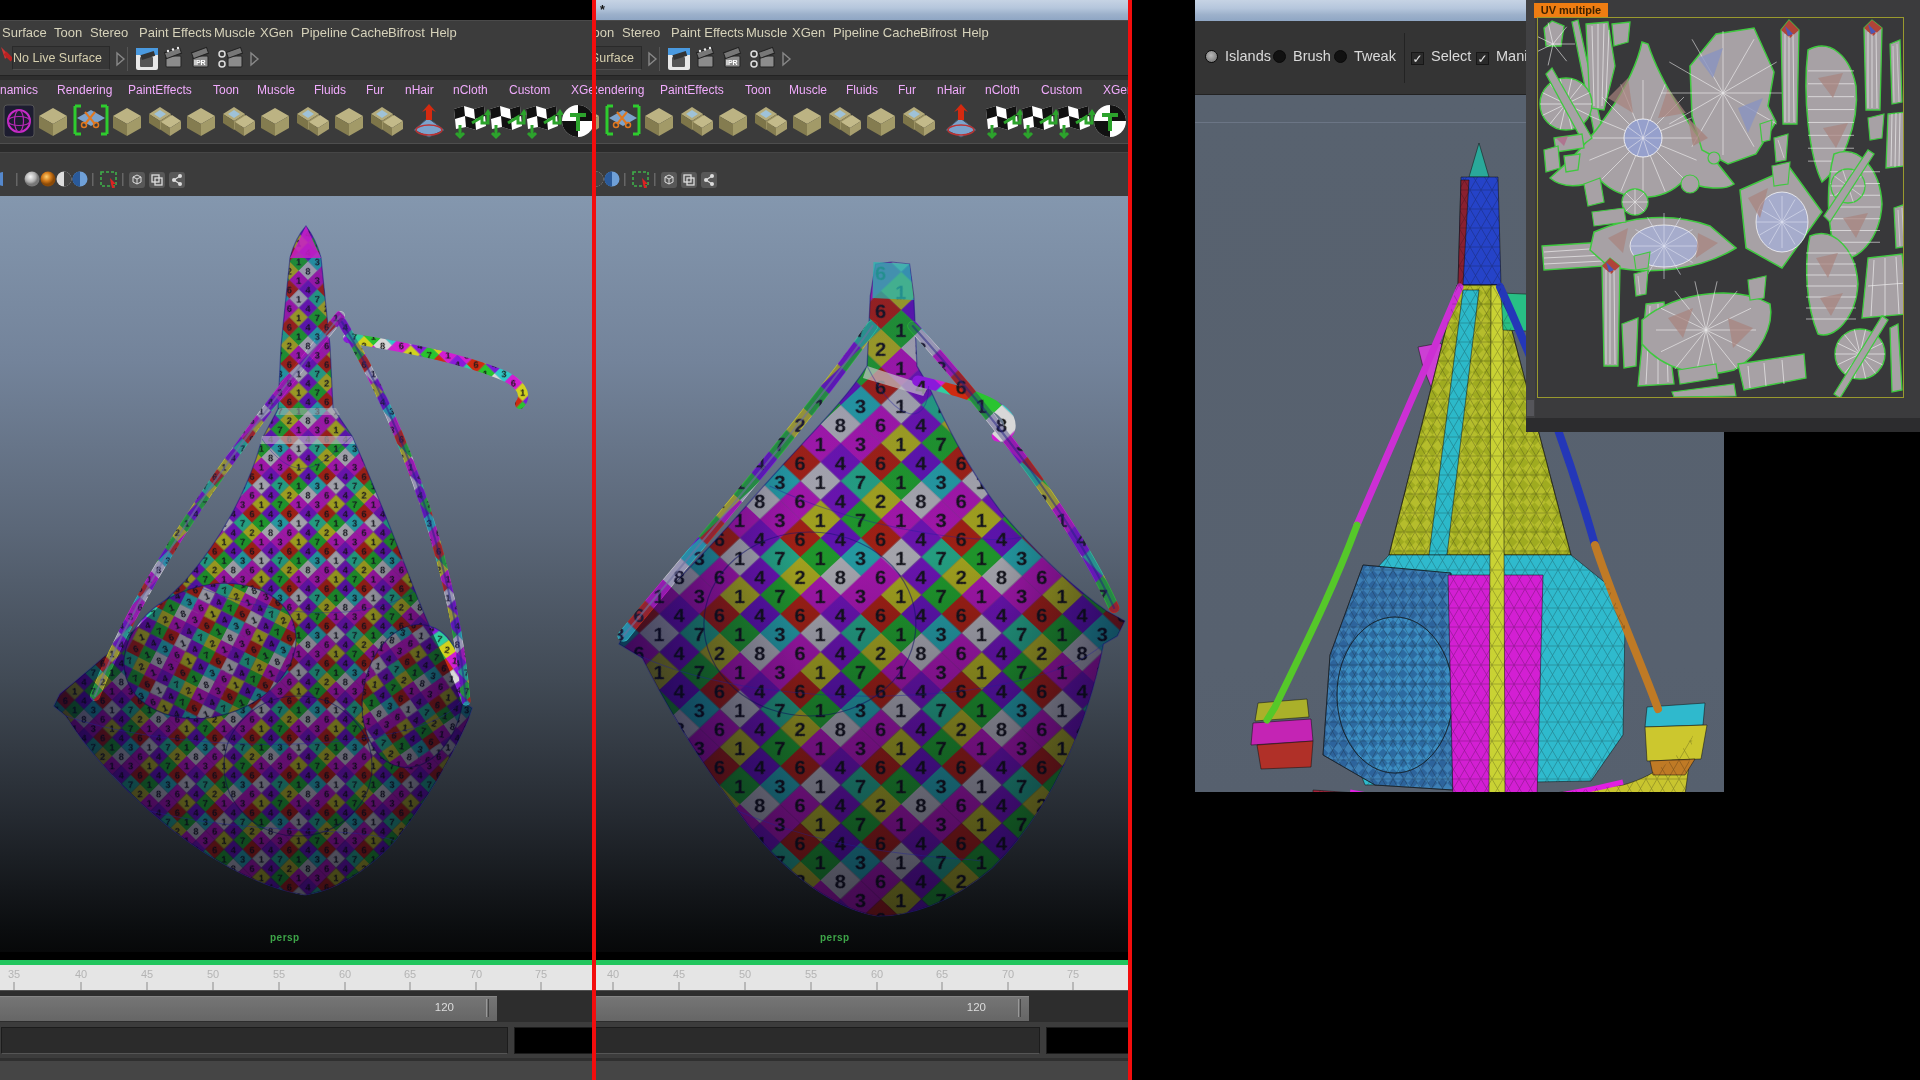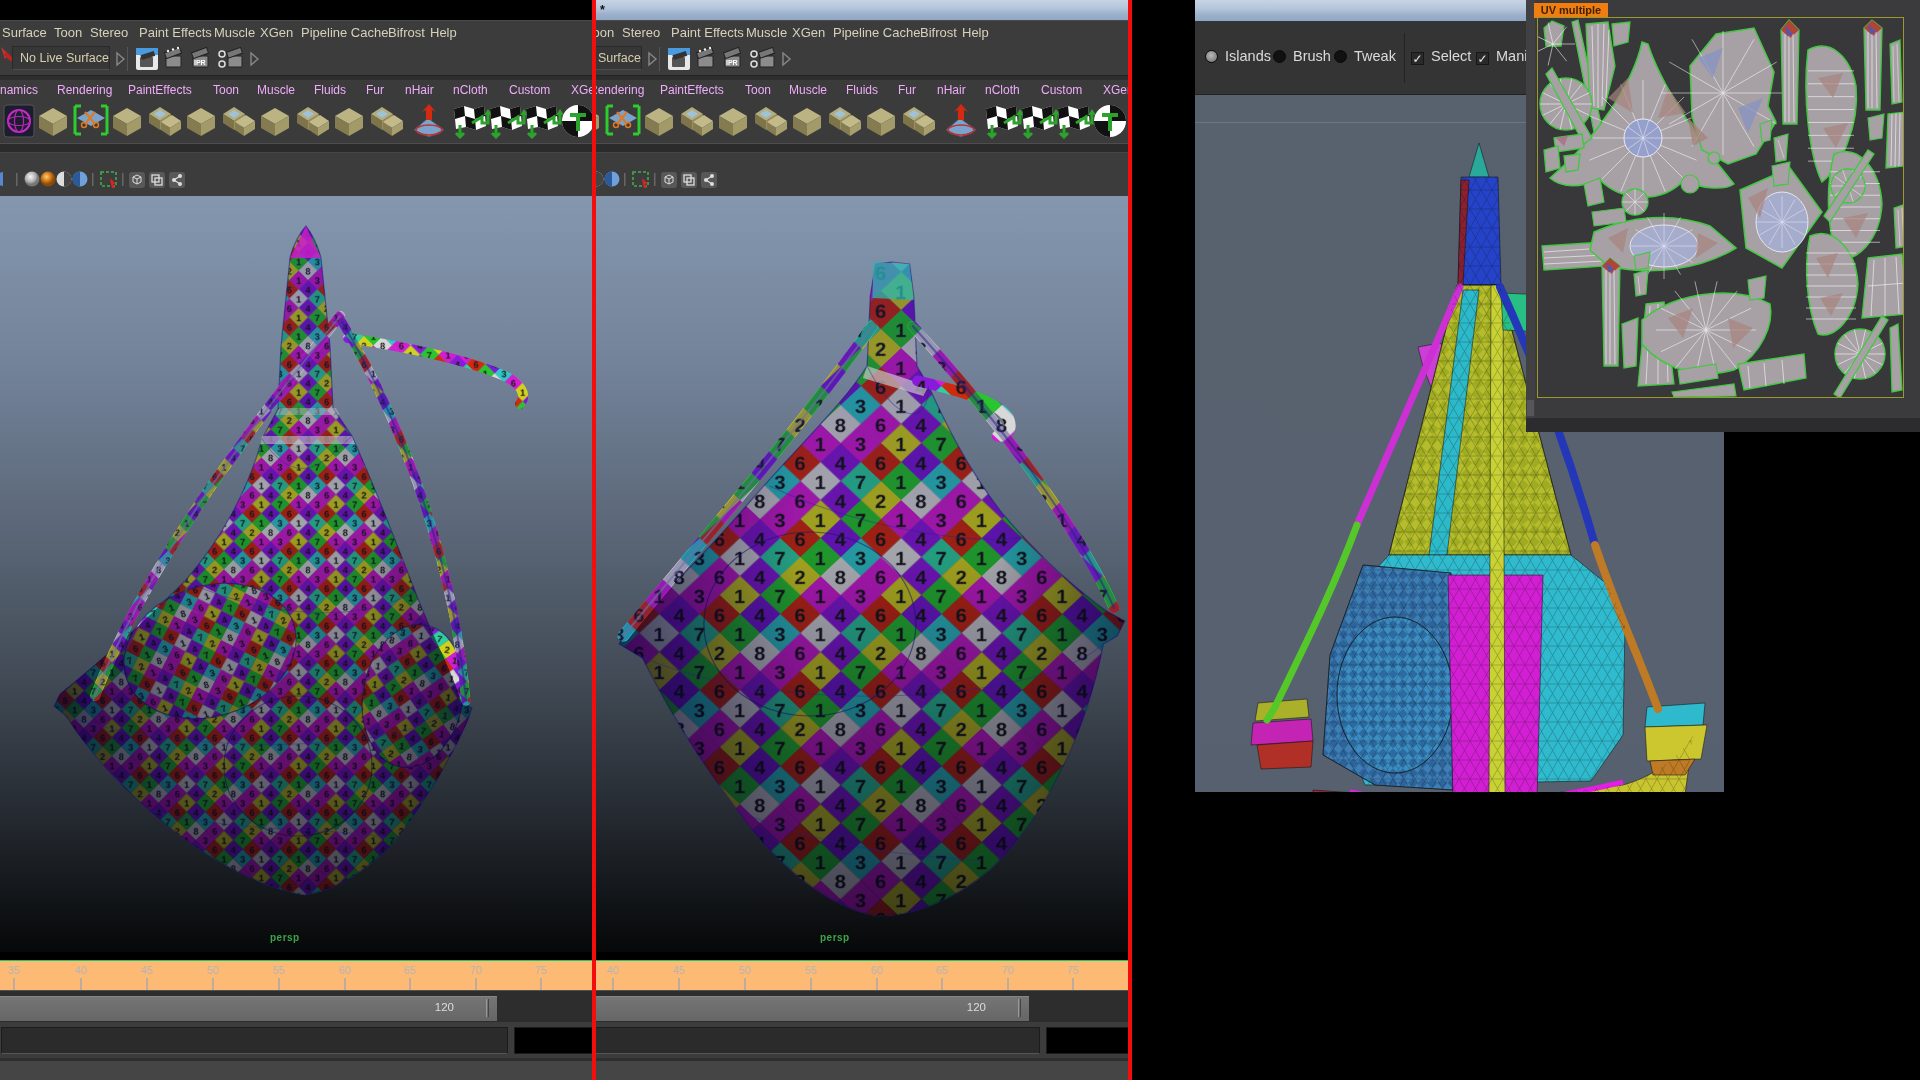--- a/index.html
+++ b/index.html
@@ -12,30 +12,30 @@
 #red2{left:1128px;top:0;width:4px;height:1080px;background:#f30d0d;z-index:40}
 #blackcol{left:1724px;top:0;width:196px;height:1080px;background:#000;z-index:30}
 #uvpanel{left:1526px;top:0;width:394px;height:432px;background:#3b3b3d;z-index:50}
 
 .chrome{position:absolute;top:0;width:660px;height:1080px}
 .titlebar{left:0;top:0;width:100%;height:20px;background:linear-gradient(180deg,#c6d3e4 0%,#b5c6dc 40%,#9db1cb 70%,#8fa6c4 100%);color:#151515;font-size:12.5px;font-weight:bold}
 .titlebar span{position:absolute;top:3px;left:1px}
 .menubar{left:0;top:20px;width:100%;height:23px;background:#3c3c3c;border-top:1px solid #4a4a4a;color:#d6d2ba;font-size:13px}
 .menubar b{position:absolute;top:4px;font-weight:normal}
 .toolbar{left:0;top:43px;width:100%;height:32px;background:#3c3c3c}
-.nls{position:absolute;left:12px;top:3px;width:98px;height:24px;background:#373737;border:1px solid #2a2a2a;border-bottom-color:#4e4e4e;color:#d6cfae;font-size:12.5px;line-height:23px;text-align:right}
+.nls{position:absolute;left:12px;top:3px;width:98px;height:24px;background:#373737;border:1px solid #2a2a2a;border-bottom-color:#4e4e4e;color:#d6cfae;font-size:12.5px;line-height:23px;text-align:left}
 .sep75{left:0;top:75px;width:100%;height:5px;background:#2e2e2e;border-top:1px solid #232323}
 .shelftabs{left:0;top:80px;width:100%;height:20px;background:#3b3b3b;color:#f0abfc;font-size:12px}
 .shelftabs b{position:absolute;top:3px;font-weight:normal}
 .shelficons{left:0;top:100px;width:100%;height:43px;background:#3b3b3b}
 .sep143{left:0;top:143px;width:100%;height:10px;background:#2b2b2b;border-top:1px solid #4e4e4e;border-bottom:1px solid #464646}
 .panelbar{left:0;top:153px;width:100%;height:43px;background:#3c3c3c}
 .viewport{left:0;top:196px;width:100%;height:756px;background:linear-gradient(180deg,#8497ae 0%,#73839a 22%,#5b6778 44%,#414a55 64%,#252a31 82%,#0b0d0f 97%,#070809 100%)}
 .persp{position:absolute;bottom:9px;color:#3da448;font-size:10px;font-weight:bold;letter-spacing:0.5px}
-.timeline{left:0;top:960px;width:100%;height:38px;background:#fdba74;border-top:1px solid #22c55e}
+.timeline{left:0;top:960px;width:100%;height:38px;background:#e5e5e5;border-top:5px solid #22c55e}
 .rangerow{left:0;top:990px;width:100%;height:32px;background:#2d2d2d;border-top:1px solid #505050}
 .rangebar{position:absolute;left:0;top:5px;width:497px;height:25px;background:linear-gradient(180deg,#757575,#666);border-top:1px solid #858585;color:#dcdcdc;font-size:11.5px}
 .cmdrow{left:0;top:1022px;width:100%;height:36px;background:#3c3c3c}
 .cmdfield{position:absolute;left:1px;top:5px;width:507px;height:27px;background:#2b2b2b;border:1px solid #1c1c1c;border-bottom-color:#555}
 .cmdblack{position:absolute;left:514px;top:5px;width:160px;height:27px;background:#000;border:1px solid #1c1c1c}
 .bottombar{left:0;top:1058px;width:100%;height:22px;background:#454545;border-top:3px solid #2f2f2f}
 
 .rtitle{left:0;top:0;width:394px;height:21px;background:linear-gradient(180deg,#c6d3e4 0%,#b5c6dc 40%,#9db1cb 70%,#8fa6c4 100%)}
 .rtoolbar{left:0;top:21px;width:394px;height:74px;background:#343434;border-bottom:1px solid #222;color:#dadada;font-size:14.5px}
 .rviewport{left:0;top:95px;width:592px;height:952px;background:linear-gradient(180deg,#58626f,#57616f 60%,#545e6c 100%)}

